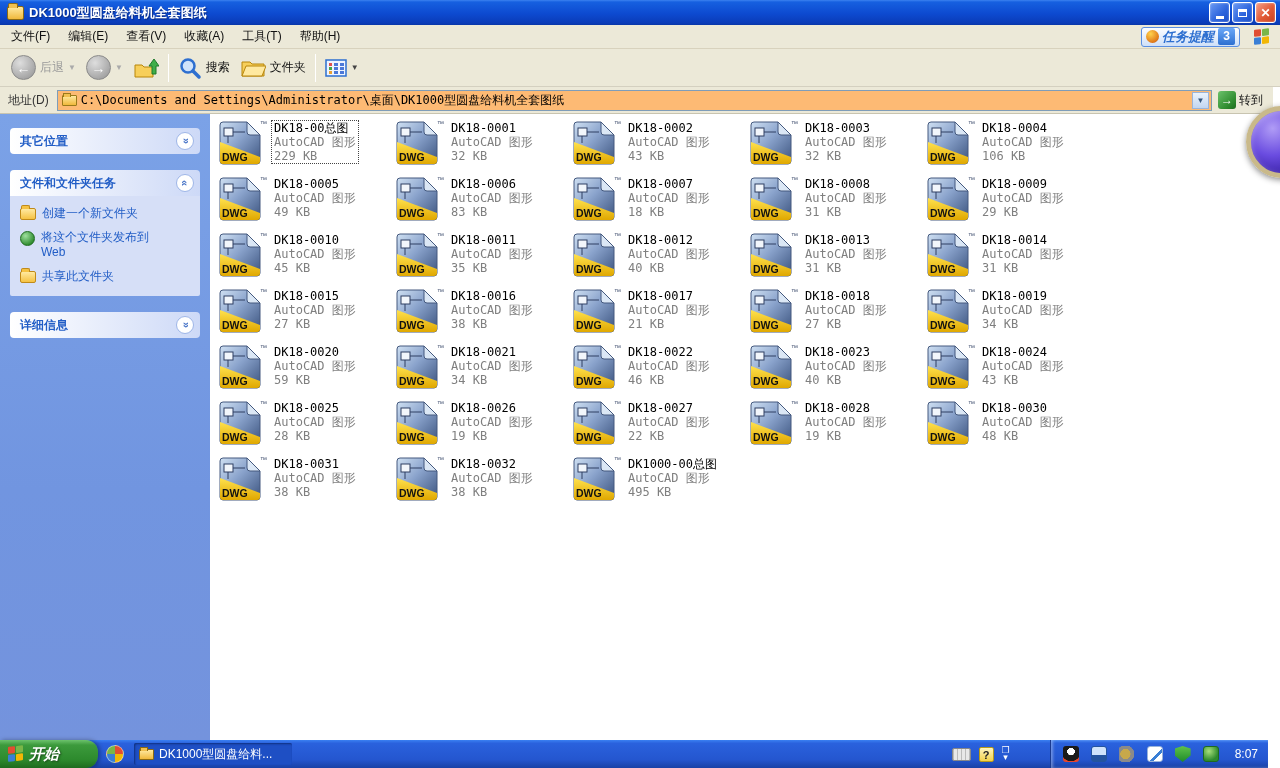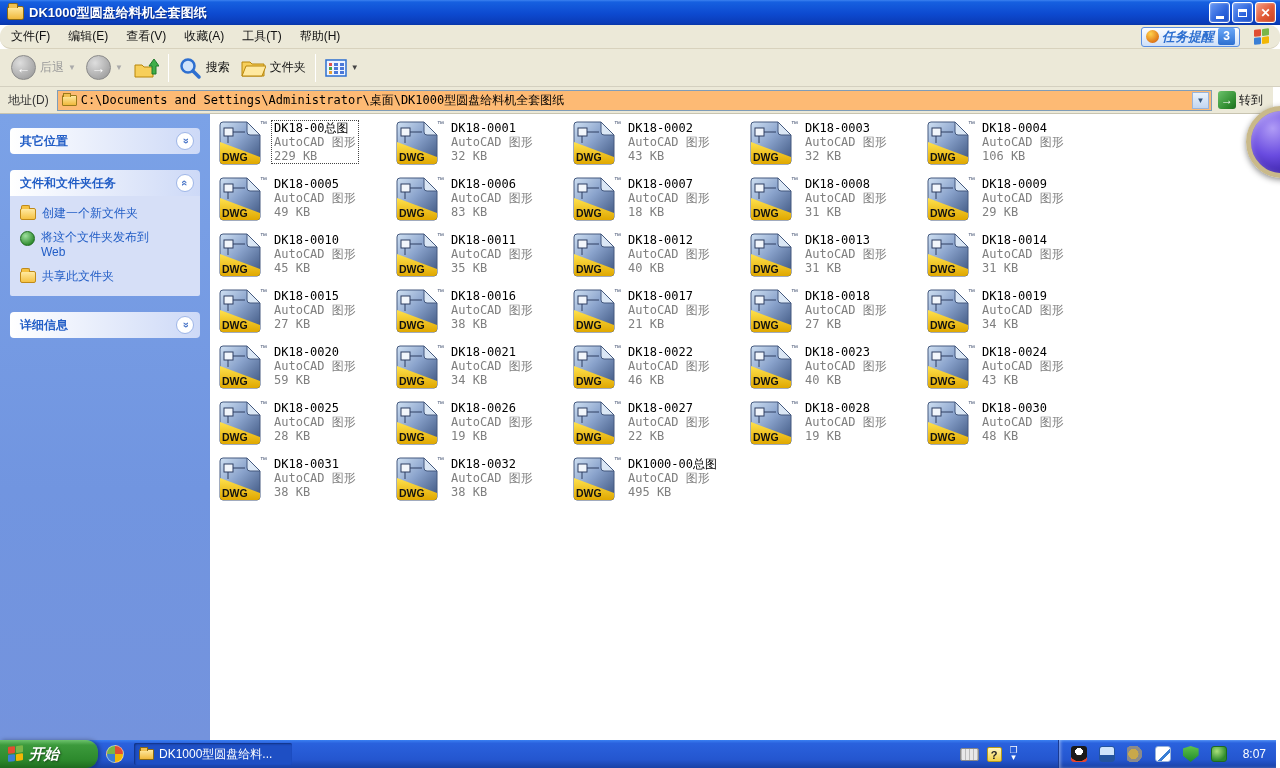--- a/index.html
+++ b/index.html
@@ -20,21 +20,21 @@
     background:linear-gradient(135deg,#6b9af4 0%,#2b63dc 60%,#1c4fc8 100%);
     color:#fff; display:flex; align-items:center; justify-content:center; position:relative;
     box-shadow:inset 0 0 2px rgba(255,255,255,.6); }
   .winbtn.close { background:linear-gradient(135deg,#f4a088 0%,#e25a36 55%,#c8401e 100%);
     font-weight:bold; font-size:12px; }
   .glyph-min { width:8px; height:3px; background:#fff; margin-top:10px; }
   .glyph-restore { width:9px; height:8px; border:1px solid #fff; border-top:3px solid #fff; }
 
   
   .menubar { position:absolute; top:25px; left:0; right:0; height:24px; background:#ece9d8;
-    border-bottom:1px solid #d8d2bd; display:flex; align-items:center; padding:0 2px;border-radius:11px; }
+    border-bottom:1px solid #d8d2bd; display:flex; align-items:center; padding:0 2px; }
   .menu-item { padding:3px 9px; color:#111; }
   .menu-spacer { flex:1; }
   .task-reminder { display:flex; align-items:center; height:20px; border:1px solid #5a8ee0; border-radius:3px;
     background:linear-gradient(180deg,#fdfeff,#cfe0f8); padding:0 4px; margin-right:4px; }
   .task-reminder-icon { width:13px; height:13px; border-radius:50%; margin-right:3px;
     background:radial-gradient(circle at 35% 30%,#ffd24d,#e07818 70%,#8a3c00); }
   .task-reminder-label { color:#2d6fd0; font-weight:bold; font-style:italic; font-size:13px; }
   .task-reminder-count { width:17px; height:17px; margin-left:4px; border-radius:2px; text-align:center;
     background:linear-gradient(180deg,#6aa8f8,#2d6fd0); color:#fff; font-weight:bold; line-height:17px; }
   .winflag { width:16px; height:16px; display:grid; grid-template-columns:7px 7px; grid-template-rows:7px 7px;
@@ -118,21 +118,21 @@
   .tile-text.selected { outline:1px dotted #444; }
   .file-name { color:#000; font-size:12px; white-space:nowrap; }
   .file-type, .file-size { color:#7f7f7f; font-size:12px; white-space:nowrap; }
 
   
   .gadget-sphere { position:absolute; left:1246px; top:106px; width:72px; height:72px; border-radius:50%;
     background:radial-gradient(circle at 35% 28%,#b09cf6 0%,#6a4ce0 45%,#3a22a8 80%,#241470 100%);
     border:5px solid #c9b98a; box-shadow:0 2px 6px rgba(0,0,0,.45), inset 0 2px 6px rgba(255,255,255,.35); }
 
   
-  .taskbar { position:absolute; bottom:0; left:0; right:4px; height:28px;
+  .taskbar { position:absolute; bottom:0; left:0; right:12px; height:28px;
     background:linear-gradient(180deg,#3a80f2 0%,#2a61dd 12%,#2456cf 70%,#1941a5 100%);
     display:flex; align-items:stretch; }
   .start-btn { width:98px; flex:none; border-radius:0 12px 12px 0;
     background:linear-gradient(180deg,#6cc26c 0%,#3c9a3c 18%,#2d8a2d 70%,#1e6b1e 100%);
     display:flex; align-items:center; padding-left:8px; gap:5px;
     box-shadow:2px 0 4px rgba(0,0,0,.35); }
   .start-label { color:#fff; font-weight:bold; font-style:italic; font-size:15px;
     text-shadow:1px 1px 2px #1a4a1a; }
   .quick-launch { display:flex; align-items:center; padding:0 8px; gap:6px; }
   .ql-icon { width:18px; height:18px; border-radius:50%;

